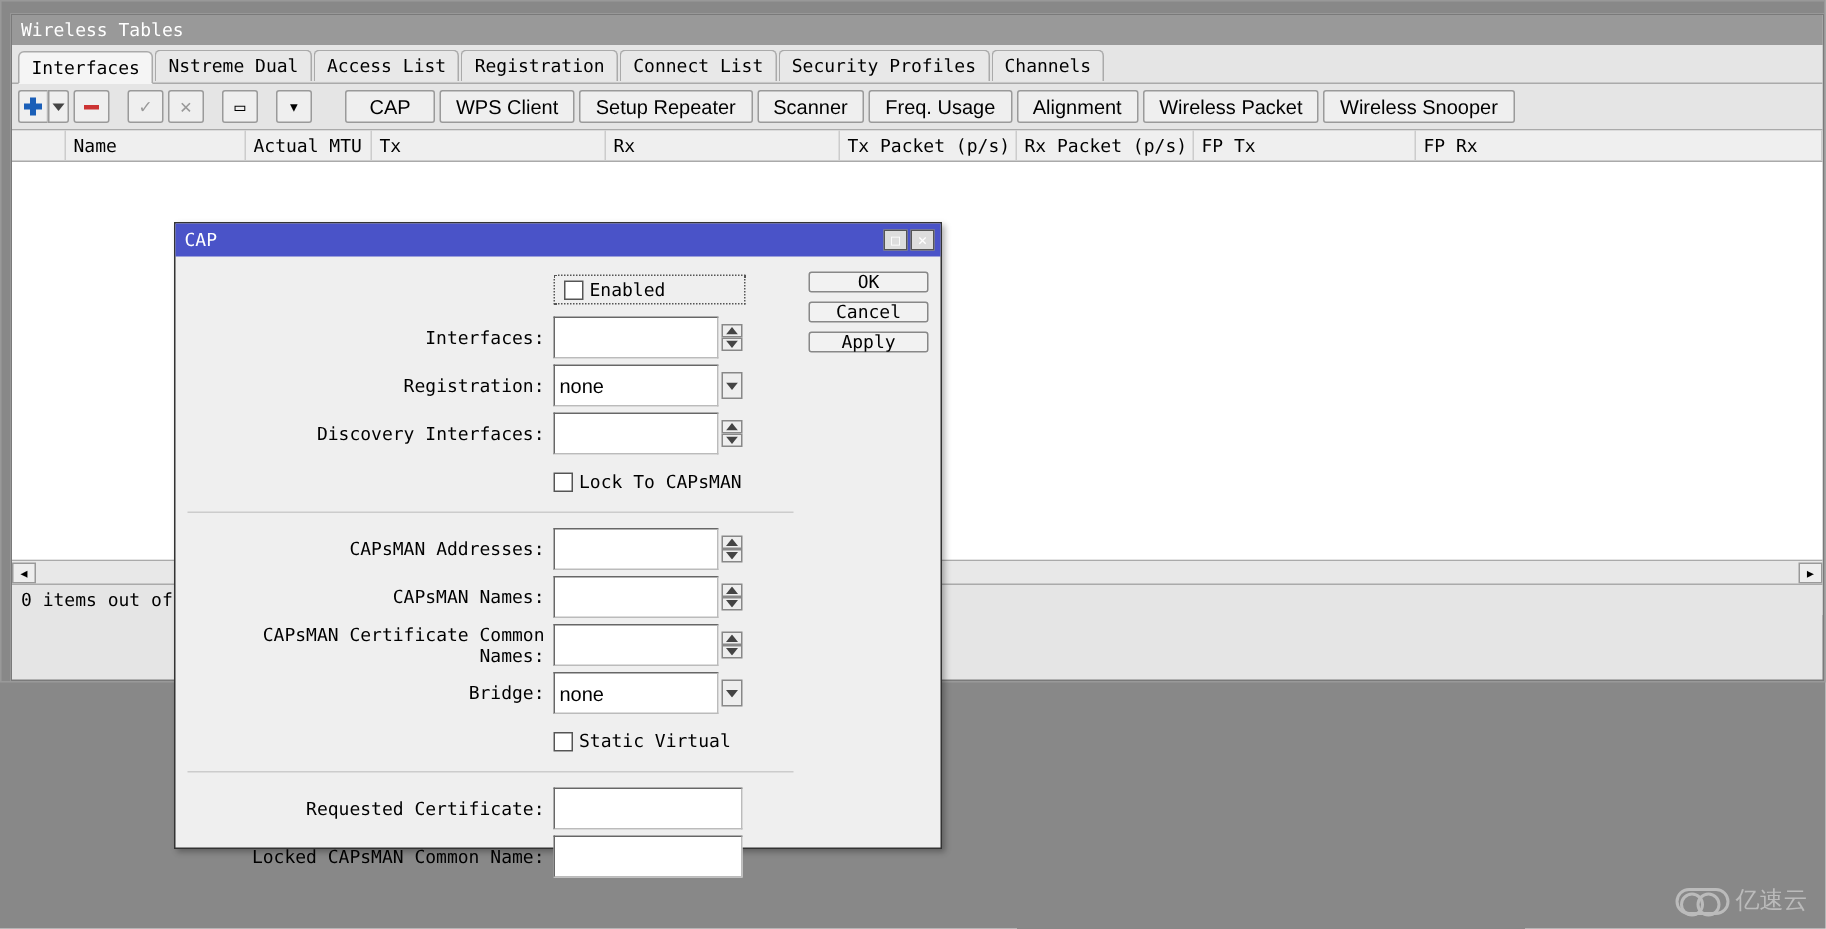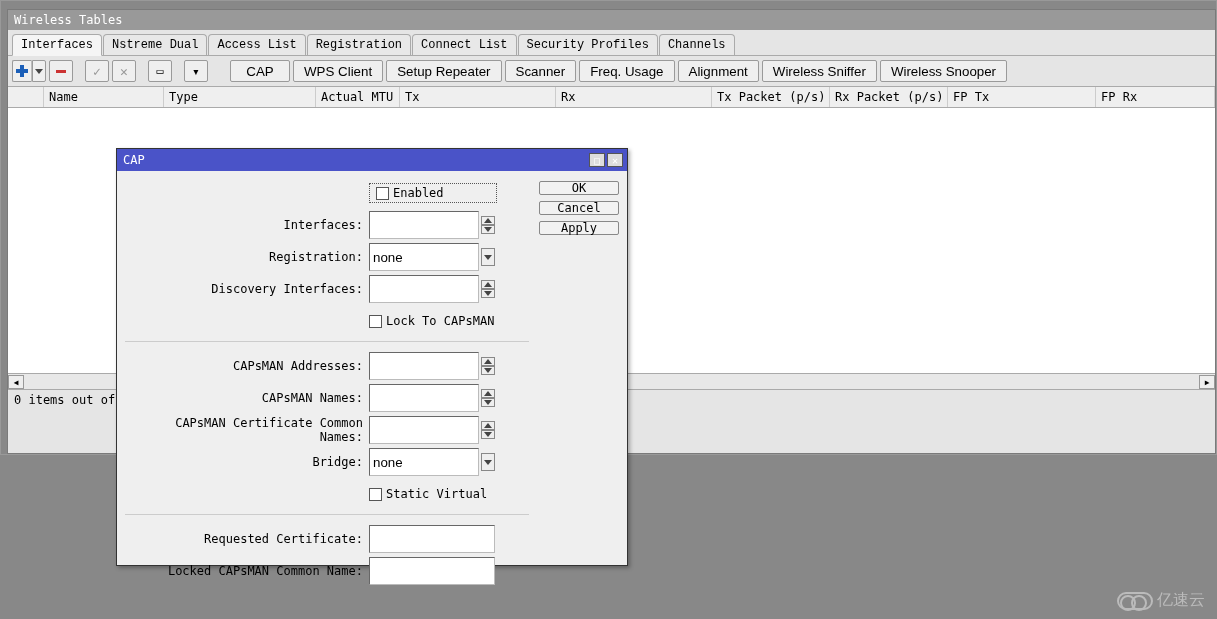--- a/index.html
+++ b/index.html
@@ -27,25 +27,24 @@
       height: 100%;
     }
     .tables-titlebar {
       background: #999;
       color: #fff;
       padding: 3px 6px;
       font-size: 12px;
     }
     .tabs-row {
       display: flex;
-      align-items: flex-end;
+      align-items: flex-start;
       padding: 3px 4px 0 4px;
       background: #e5e5e5;
       border-bottom: 1px solid #aaa;
-      font-family: Liberation Mono, monospace;
     }
     .tab {
       padding: 3px 8px;
       border: 1px solid #aaa;
       border-bottom: none;
       background: #e8e8e8;
       margin-right: 1px;
       border-radius: 4px 4px 0 0;
       cursor: pointer;
     }
@@ -284,31 +283,30 @@
       <button class="tb-btn text">
           <span>Scanner</span>
         </button>
       <button class="tb-btn text">
           <span>Freq. Usage</span>
         </button>
       <button class="tb-btn text">
           <span>Alignment</span>
         </button>
       <button class="tb-btn text">
-          <span>Wireless Sniffer</span>
+          <span>Wireless Packet</span>
         </button>
       <button class="tb-btn text">
           <span>Wireless Snooper</span>
         </button>
     </div>
 
     <div class="list-header">
       <div class="col" style="width:36px"></div>
       <div class="col" style="width:120px"><span>Name</span></div>
-      <div class="col" style="width:152px"><span>Type</span></div>
       <div class="col" style="width:84px"><span>Actual MTU</span></div>
       <div class="col" style="width:156px"><span>Tx</span></div>
       <div class="col" style="width:156px"><span>Rx</span></div>
       <div class="col" style="width:118px"><span>Tx Packet (p/s)</span></div>
       <div class="col" style="width:118px"><span>Rx Packet (p/s)</span></div>
       <div class="col" style="width:148px"><span>FP Tx</span></div>
       <div class="col" style="flex:1"><span>FP Rx</span></div>
     </div>
 
     <div class="list-body"></div>

